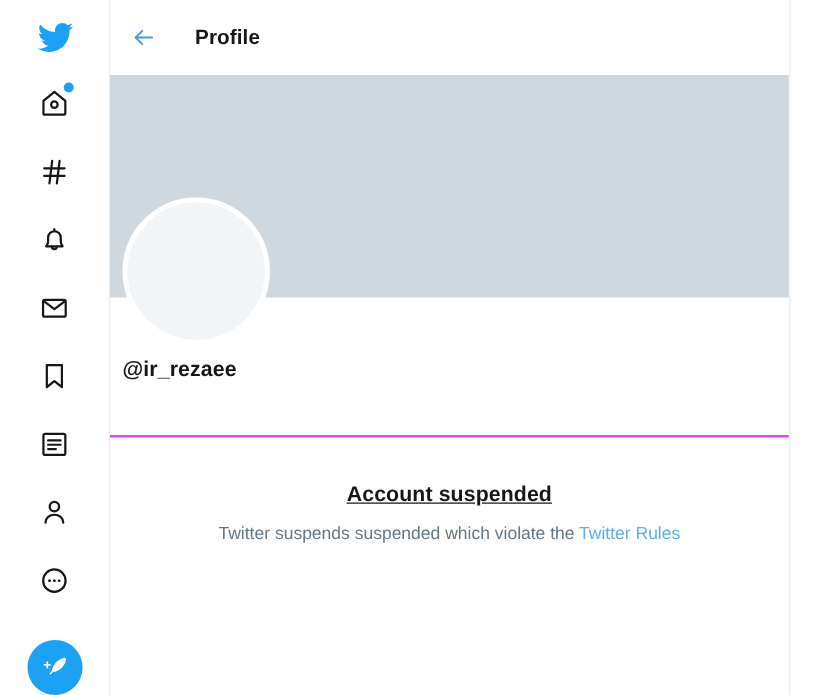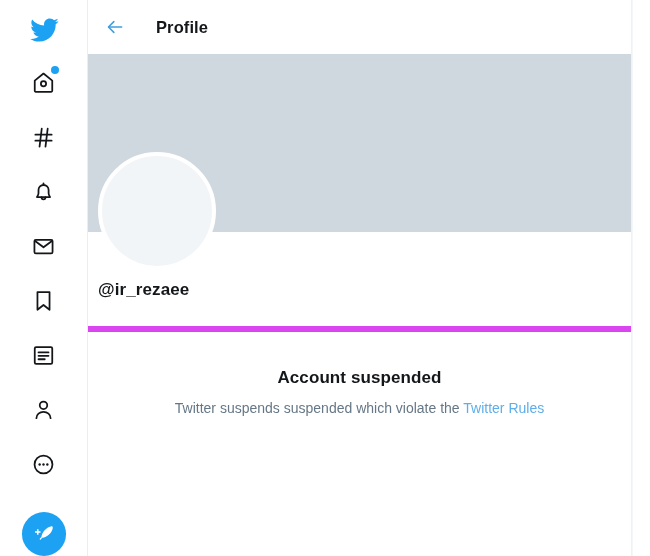--- a/index.html
+++ b/index.html
@@ -86,21 +86,21 @@
     width: 544px;
     height: 556px;
     box-sizing: border-box;
     border-right: 1px solid #eef2f4;
     background: #ffffff;
     flex: 0 0 544px;
     position: relative;
   }
 
   .profile-header {
-    height: 54px;
+    height: 60px;
     box-sizing: border-box;
     display: flex;
     align-items: center;
     padding-left: 10px;
     background: #ffffff;
   }
 
   .back-btn {
     width: 34px;
     height: 34px;
@@ -123,23 +123,23 @@
   }
 
   .banner {
     height: 178px;
     background: #ced8de;
     width: 100%;
   }
 
   .identity-block {
     position: relative;
-    height: 100px;
-    box-sizing: border-box;
-    border-bottom: 6px solid #d946ef;
+    height: 112px;
+    box-sizing: border-box;
+    border-bottom: 2px solid #d946ef;
   }
 
   .avatar {
     position: absolute;
     left: 10px;
     top: -80px;
     width: 118px;
     height: 118px;
     border-radius: 50%;
     background: #f2f5f7;
@@ -161,20 +161,21 @@
     padding-top: 36px;
     text-align: center;
   }
 
   .suspend-title {
     font-size: 17px;
     font-weight: bold;
     color: #14171a;
     margin: 0 0 12px 0;
     letter-spacing: 0.1px;
+    text-decoration: underline;
   }
 
   .suspend-desc {
     font-size: 14px;
     color: #657786;
     margin: 0;
   }
 
   .suspend-link {
     color: #5daeea;

